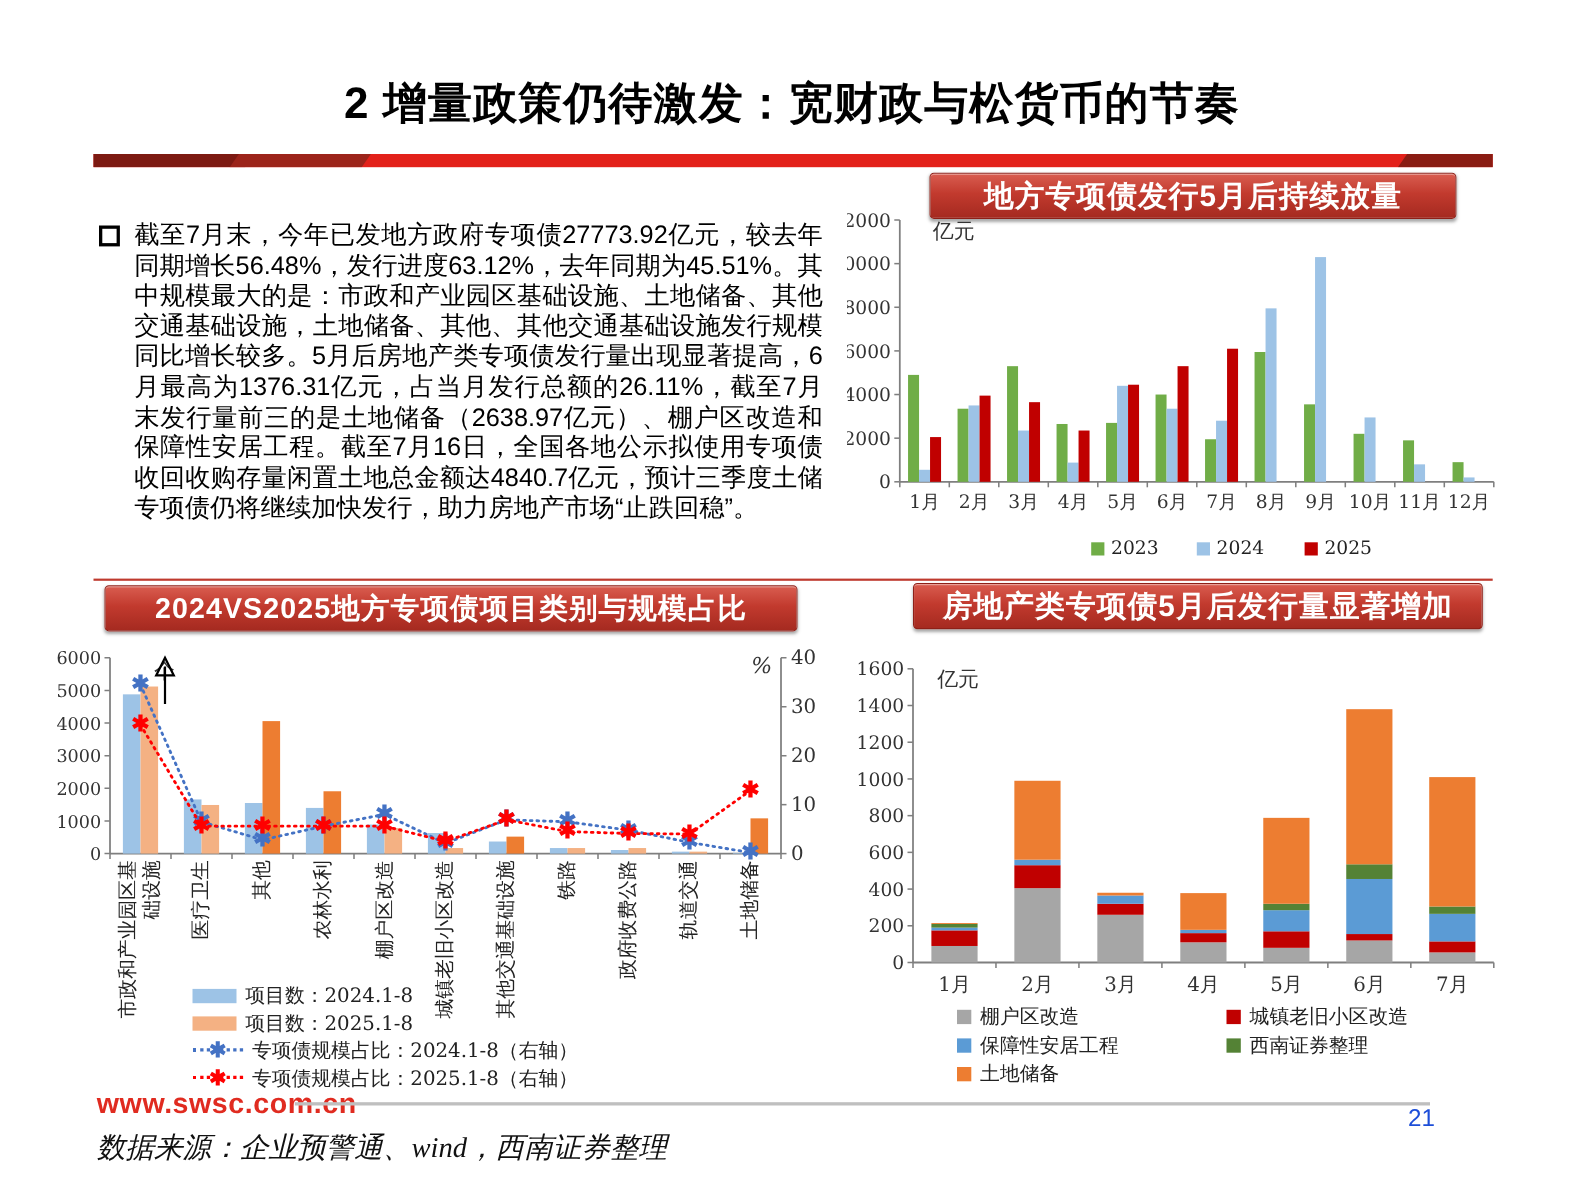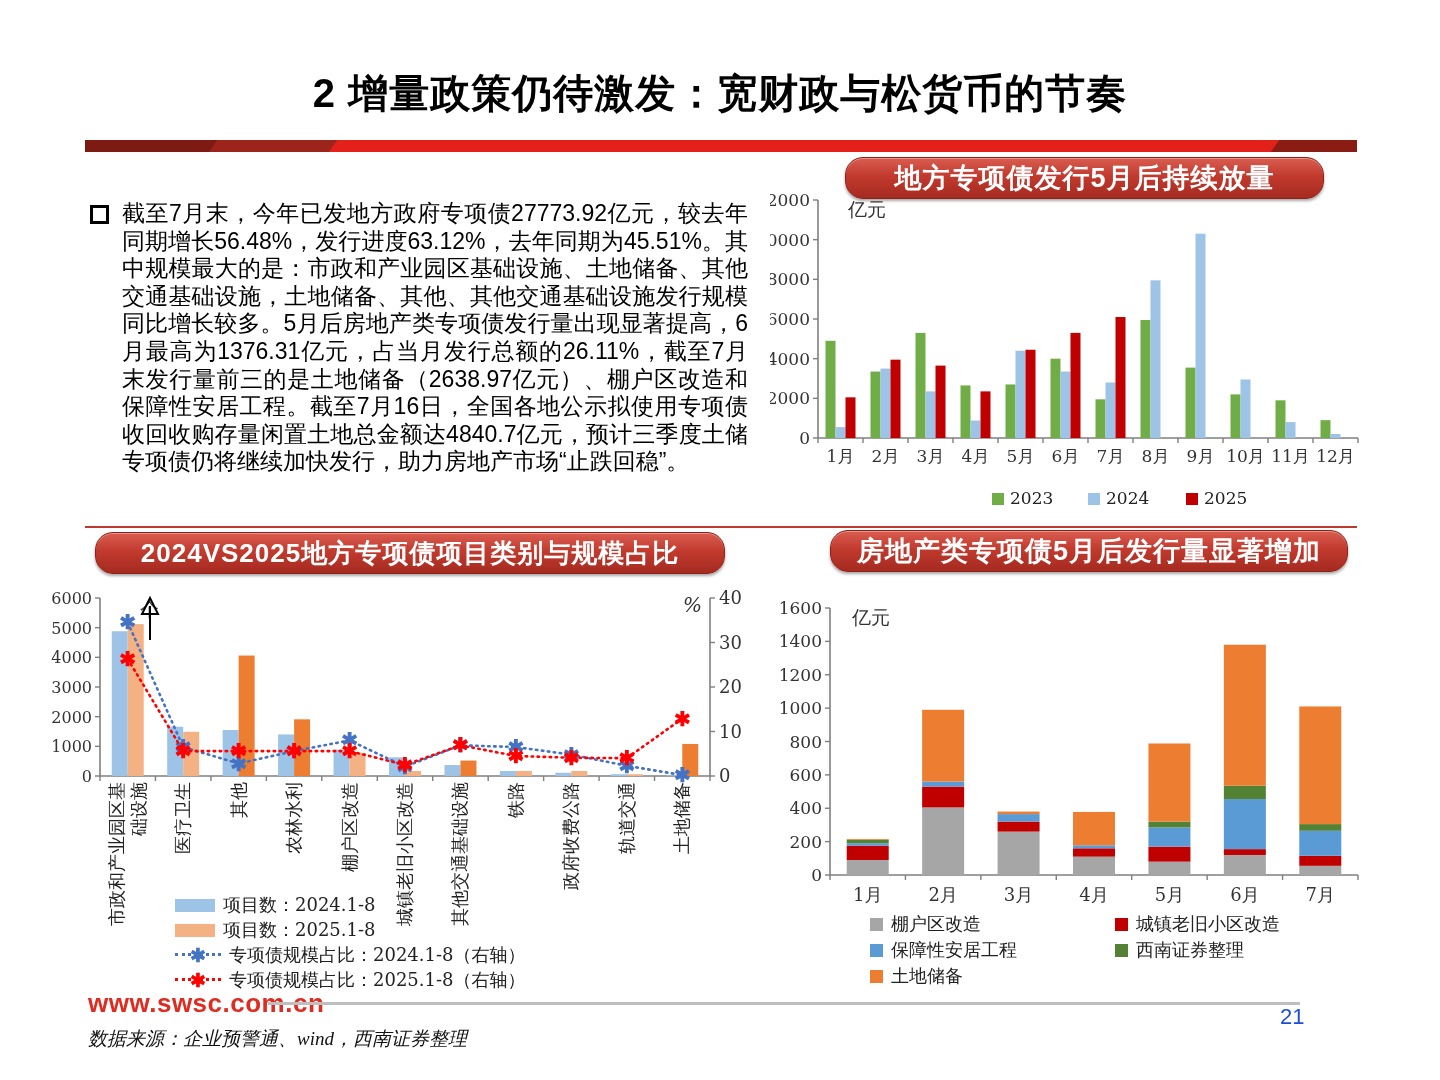--- a/index.html
+++ b/index.html
@@ -8,21 +8,21 @@
   .title{position:absolute;left:0;top:66px;width:1440px;text-align:center;
          font-size:40px;font-weight:900;color:#000;letter-spacing:1px;}
   .band{position:absolute;left:85px;top:140px;width:1272px;height:12px;background:#e3211a;overflow:hidden;}
   .band .p1{position:absolute;left:-18px;top:0;width:160px;height:12px;background:#7d1a12;transform:skewX(-35deg);}
   .band .p2{position:absolute;left:128px;top:0;width:120px;height:12px;background:#9c241a;transform:skewX(-35deg);}
   .band .p3{position:absolute;right:-18px;top:0;width:100px;height:12px;background:#8a1c13;transform:skewX(-35deg);}
   .midline{position:absolute;left:85px;top:526px;width:1272px;height:2px;background:#bf3a2e;}
   .para{position:absolute;left:88px;top:162px;width:660px;font-size:23px;line-height:27.6px;
         color:#000;text-align:justify;padding-left:34px;box-sizing:border-box;margin-top:38px;}
   .bullet{position:absolute;left:2px;top:5px;width:13px;height:13px;border:3px solid #000;background:#fff;}
-  .banner{position:absolute;height:40px;border-radius:18px;display:flex;align-items:center;justify-content:center;
+  .banner{position:absolute;height:40px;border-radius:4px;display:flex;align-items:center;justify-content:center;
           background:linear-gradient(180deg,#d95d50 0%,#c23a2e 45%,#a52a20 100%);
           border:1px solid #8e2018;box-shadow:0 2px 3px rgba(0,0,0,.35), inset 0 1px 0 rgba(255,255,255,.35);
           color:#fff;font-weight:bold;font-size:27px;letter-spacing:1px;}
   #bannerA{left:845px;top:157px;width:477px;}
   #bannerB{left:95px;top:532px;width:628px;font-size:26px;}
   #bannerC{left:830px;top:530px;width:516px;}
   .chartbox{position:absolute;}
   #chartA{left:770px;top:185px;width:600px;height:345px;}
   #chartB{left:45px;top:590px;width:705px;height:405px;}
   #chartC{left:770px;top:590px;width:600px;height:410px;}
@@ -31,21 +31,21 @@
   .legend-row{position:absolute;display:flex;align-items:center;gap:8px;
               font-family:"DejaVu Serif","Liberation Serif",serif;font-size:18px;color:#222;white-space:nowrap;}
   .bar-swatch{width:40px;height:13px;display:inline-block;}
   .sq-swatch{width:13px;height:13px;display:inline-block;}
   .line-swatch{width:46px;height:20px;position:relative;display:inline-block;}
   .line-swatch .dots{position:absolute;left:0;right:0;top:8px;border-top:3px dotted currentColor;}
   .line-swatch .mark{position:absolute;left:50%;top:50%;transform:translate(-50%,-52%);
                      font-size:19px;font-weight:bold;}
   .logo{position:absolute;left:88px;top:988px;font-size:26px;font-weight:bold;color:#e02b20;letter-spacing:.5px;}
   .footline{position:absolute;left:268px;top:1002px;width:1032px;height:3px;background:#bfbfbf;}
-  .source{position:absolute;left:88px;top:1026px;font-size:19px;font-style:italic;color:#111;
+  .source{position:absolute;left:88px;top:1026px;font-size:26px;font-style:italic;color:#111;
           font-family:"Liberation Serif","DejaVu Serif",serif;}
   .pagenum{position:absolute;left:1280px;top:1004px;font-size:22px;color:#1d4ed8;}
 </style>
 </head>
 <body>
 
 <div class="slide">
   <div class="title">2 增量政策仍待激发：宽财政与松货币的节奏</div>
 
   <div class="band">

